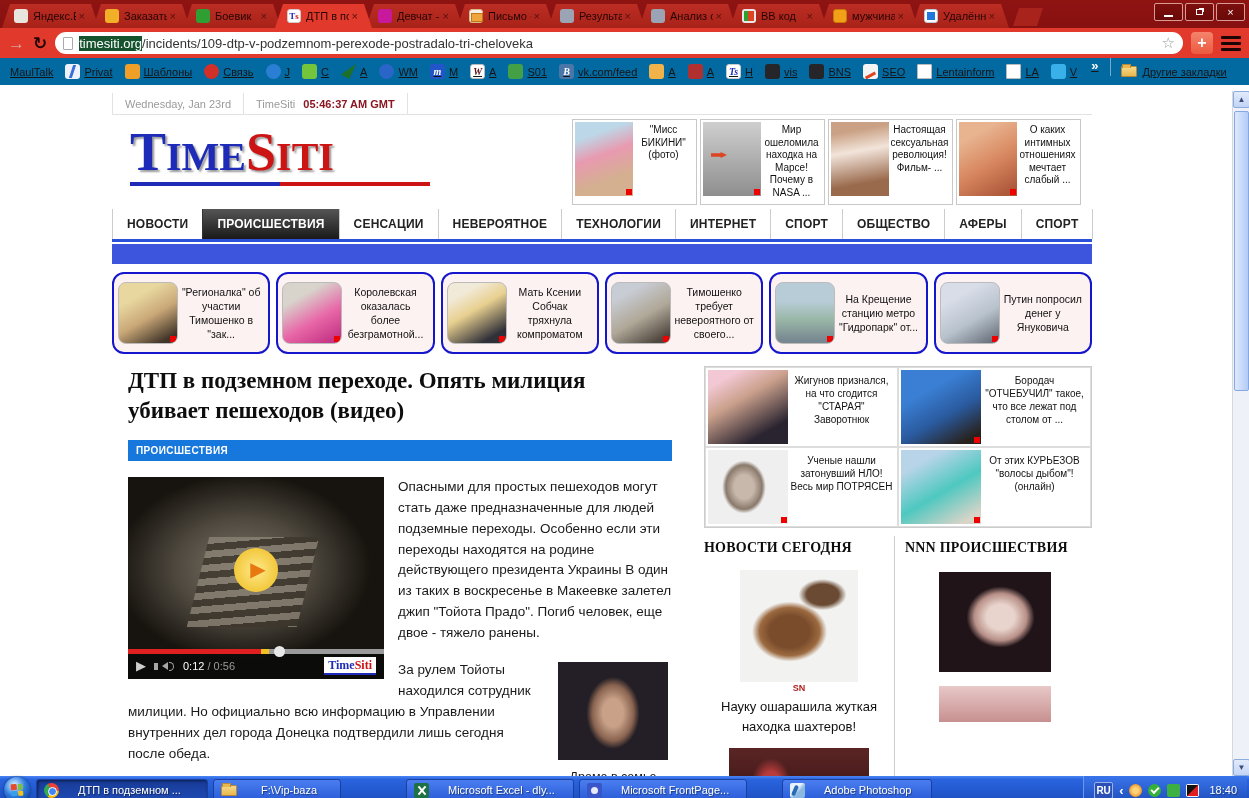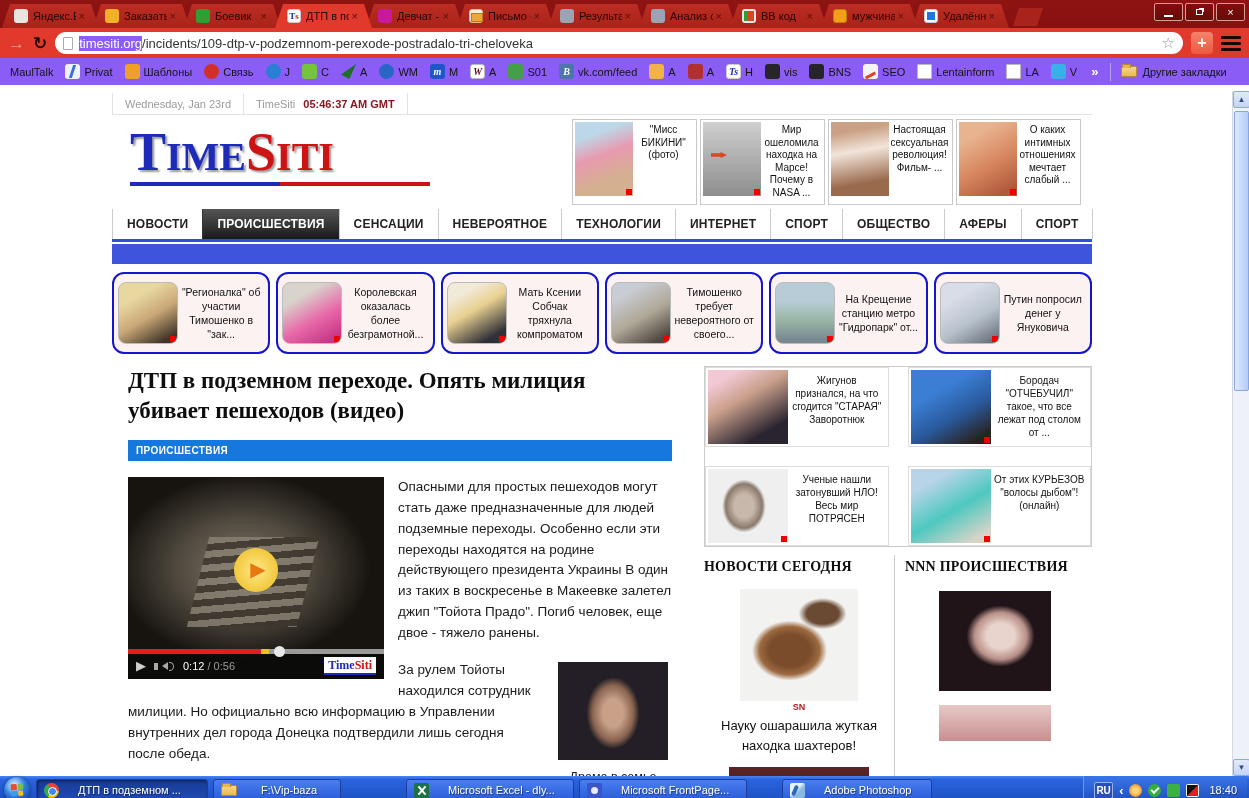--- a/index.html
+++ b/index.html
@@ -38,28 +38,28 @@
     display:flex;align-items:center;justify-content:center;color:#fff;font-size:11px;line-height:1;cursor:pointer;}
   .glyph-min{display:block;width:9px;height:2px;background:#fff;margin-top:7px;}
   .glyph-restore{display:block;width:7px;height:6px;border:1px solid #fff;box-shadow:2px -2px 0 -1px #fff;}
 
   .toolbar{height:30px;background:#e1392c;display:flex;align-items:center;padding:0 8px;gap:8px;}
   .navarrow{color:#d8a49c;font-size:17px;font-weight:bold;line-height:1;}
   .reload{color:#200404;font-size:17px;font-weight:bold;line-height:1;}
   .omnibox{flex:1;height:22px;background:#fff;border-radius:12px;display:flex;align-items:center;padding:0 8px;gap:6px;}
   .pageicon{width:10px;height:13px;background:#fff;border:1px solid #aaa;border-radius:1px;flex:none;}
   .addrtext{flex:1;font-size:13px;color:#333;white-space:nowrap;overflow:hidden;}
-  .addrsel{background:#8b5cf6;color:#fff;padding:1px 0;}
+  .addrsel{background:#14532d;color:#fff;padding:1px 0;}
   .staricon{color:#999;font-size:15px;flex:none;}
   .plusbtn{width:22px;height:22px;border-radius:4px;background:linear-gradient(#f4836c,#ec5a40);color:#fff;
     font-size:16px;font-weight:bold;display:flex;align-items:center;justify-content:center;flex:none;}
   .hamb{width:20px;display:flex;flex-direction:column;gap:3px;flex:none;}
   .hamb i{height:3px;background:#1c0404;border-radius:1px;}
 
-  .bookmarksbar{height:27px;background:#8b5cf6;display:flex;align-items:center;padding:0 4px;font-size:11px;color:#141414;overflow:hidden;}
+  .bookmarksbar{height:27px;background:#0369a1;display:flex;padding:0 4px;font-size:11px;color:#141414;overflow:hidden;text-decoration:underline;}
   .bm{display:flex;align-items:center;margin:0 6px;white-space:nowrap;cursor:pointer;}
   .bmi{width:15px;height:15px;border-radius:3px;margin-right:4px;flex:none;display:flex;align-items:center;justify-content:center;
     font-family:"Liberation Serif",serif;font-weight:bold;font-size:10px;line-height:1;}
   .b1{background:#eef2fc;position:relative;overflow:hidden;} .b1::after{content:"";position:absolute;left:6px;top:1px;width:3px;height:13px;background:#3a6fd8;transform:skewX(-18deg);}
   .b2{background:#f0a028;} .b3{background:#d03028;border-radius:50%;} .b4{background:#2a7fd4;border-radius:50%;}
   .b5{background:#74c43c;} .b6{background:#1e6f28;clip-path:polygon(0 70%,100% 0,55% 100%);border-radius:0;}
   .b7{background:#2a66c8;border-radius:50%;color:#fff;} .b8{background:#2255c8;color:#fff;}
   .b9{background:#fff;border:1px solid #bbb;color:#5a0f14;} .b10{background:#43a047;color:#fff;}
   .b11{background:#4a76a8;color:#fff;} .b12{background:#f2b24a;} .b13{background:#b03030;}
   .b14{background:#fff;border:1px solid #ccc;color:#1e2bb8;} .b15{background:#26262a;} .b16{background:#26262a;}
@@ -144,21 +144,21 @@
   .vtime .total{color:#9a9a9a;}
   .vwm{margin-left:auto;background:#fff;padding:1px 4px;font-family:"Liberation Serif",serif;font-weight:bold;font-size:12px;
     border-bottom:2px solid #1e2bb8;line-height:1.2;}
   .vwm .wt{color:#1e2bb8;} .vwm .ws{color:#cc1414;}
   .photobox{float:right;width:118px;margin:2px 0 6px 12px;text-align:center;}
   .photo{width:110px;height:98px;margin:0 auto;
     background:radial-gradient(ellipse 34px 46px at 50% 52%,#c9a189 30%,#8a6450 60%,#241f26 78%),linear-gradient(#3a3642,#201d26);}
   .photocap{margin-top:8px;font-size:12.5px;line-height:1.45;color:#1a1a1a;}
 
   .sidebar{width:388px;margin-left:32px;}
-  .adgrid{display:grid;grid-template-columns:1fr 1fr;border:1px solid #ccc;gap:19px;}
+  .adgrid{display:grid;grid-template-columns:1fr 1fr;border:1px solid #ccc;}
   .adcell{display:flex;padding:2px;border:1px solid #ddd;height:80px;cursor:pointer;}
   .adcell-img{width:80px;height:74px;flex:none;position:relative;}
   .adcell-txt{flex:1;font-size:10px;line-height:1.3;text-align:center;color:#111;padding:4px 2px;}
   .sa1{background:linear-gradient(150deg,#f2c8d4 15%,#caa08c 40%,#2a2430 80%);}
   .sa2{background:linear-gradient(150deg,#3a7fd4 30%,#2a5a9e 60%,#28221e 90%);}
   .sa3{background:radial-gradient(ellipse 28px 34px at 45% 50%,#c8b8ac 35%,#8a7a6c 65%,#efefef 78%),#efefef;}
   .sa4{background:linear-gradient(150deg,#b8d4e8 20%,#4ec8c0 55%,#d8d4c8 90%);}
 
   .sbcols{display:flex;margin-top:8px;}
   .sbcol{width:190px;padding-top:4px;}

